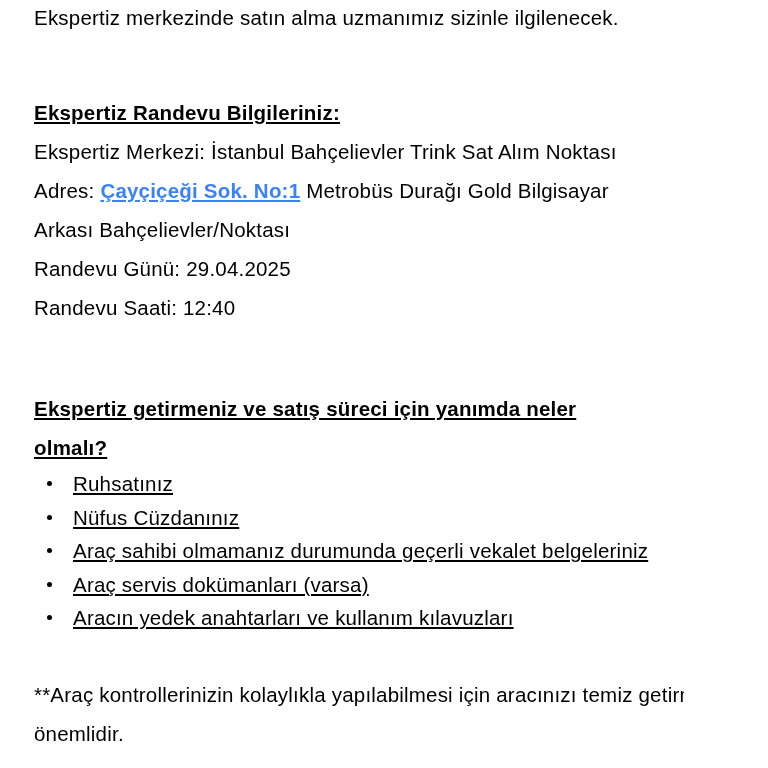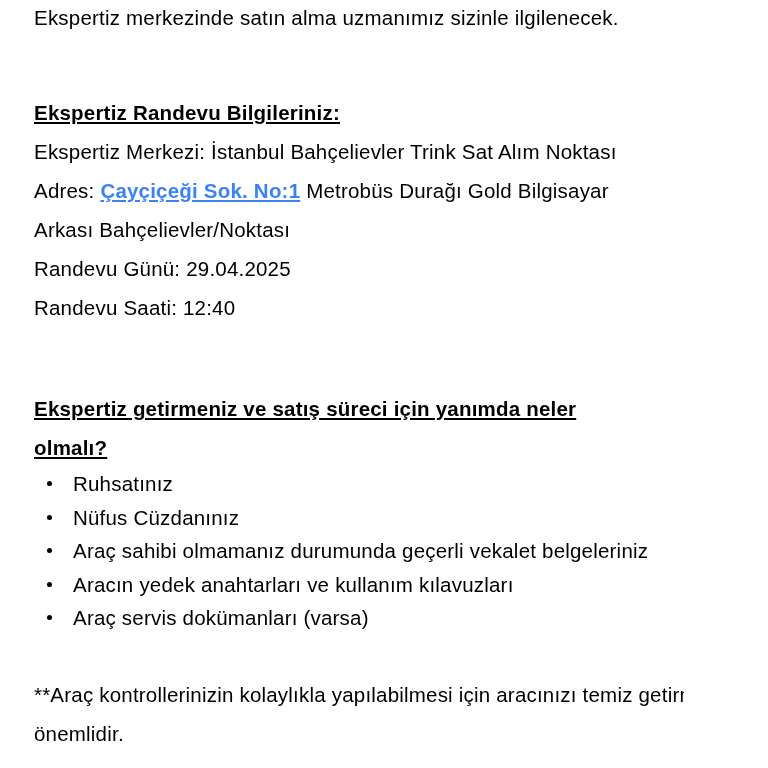--- a/index.html
+++ b/index.html
@@ -60,20 +60,21 @@
     padding: 0;
     list-style: none;
   }
   ul.bullets li {
     position: relative;
     font-size: 20.5px;
     line-height: 33.5px;
     padding-left: 39px;
     margin: 0;
     letter-spacing: 0.01em;
+    text-decoration: underline;
   }
   ul.bullets li::before {
     content: "";
     position: absolute;
     left: 13px;
     top: 14px;
     width: 5px;
     height: 5px;
     border-radius: 50%;
     background: #000000;
@@ -104,22 +105,22 @@
 
     <div class="spacer-xl"></div>
 
     <p class="heading">Ekspertiz getirmeniz ve satış süreci için yanımda neler</p>
     <p class="heading">olmalı?</p>
 
     <ul class="bullets">
       <li>Ruhsatınız</li>
       <li>Nüfus Cüzdanınız</li>
       <li>Araç sahibi olmamanız durumunda geçerli vekalet belgeleriniz</li>
+      <li>Araç servis dokümanları (varsa)</li>
       <li>Aracın yedek anahtarları ve kullanım kılavuzları</li>
-      <li>Araç servis dokümanları (varsa)</li>
     </ul>
 
     <div class="spacer-md"></div>
 
     <p class="para">**Araç kontrollerinizin kolaylıkla yapılabilmesi için aracınızı temiz getirmeniz önemlidir.</p>
 
     <div class="spacer-sm"></div>
 
   </div>
 </div>

